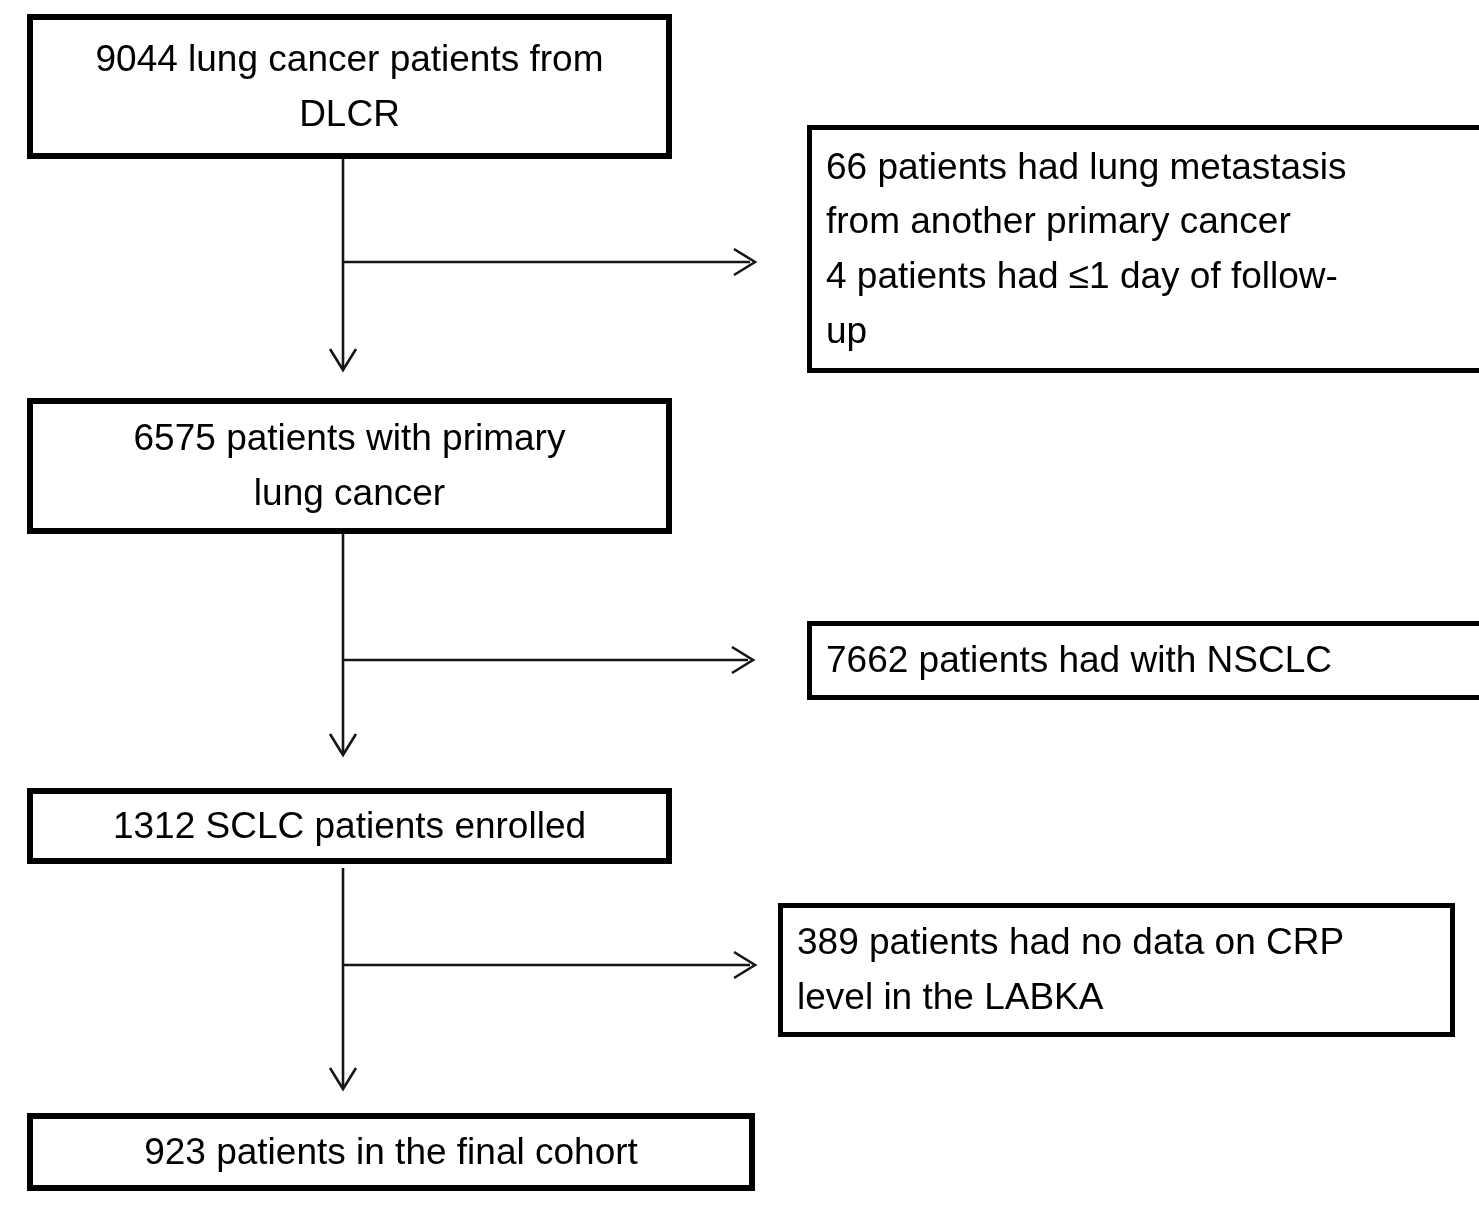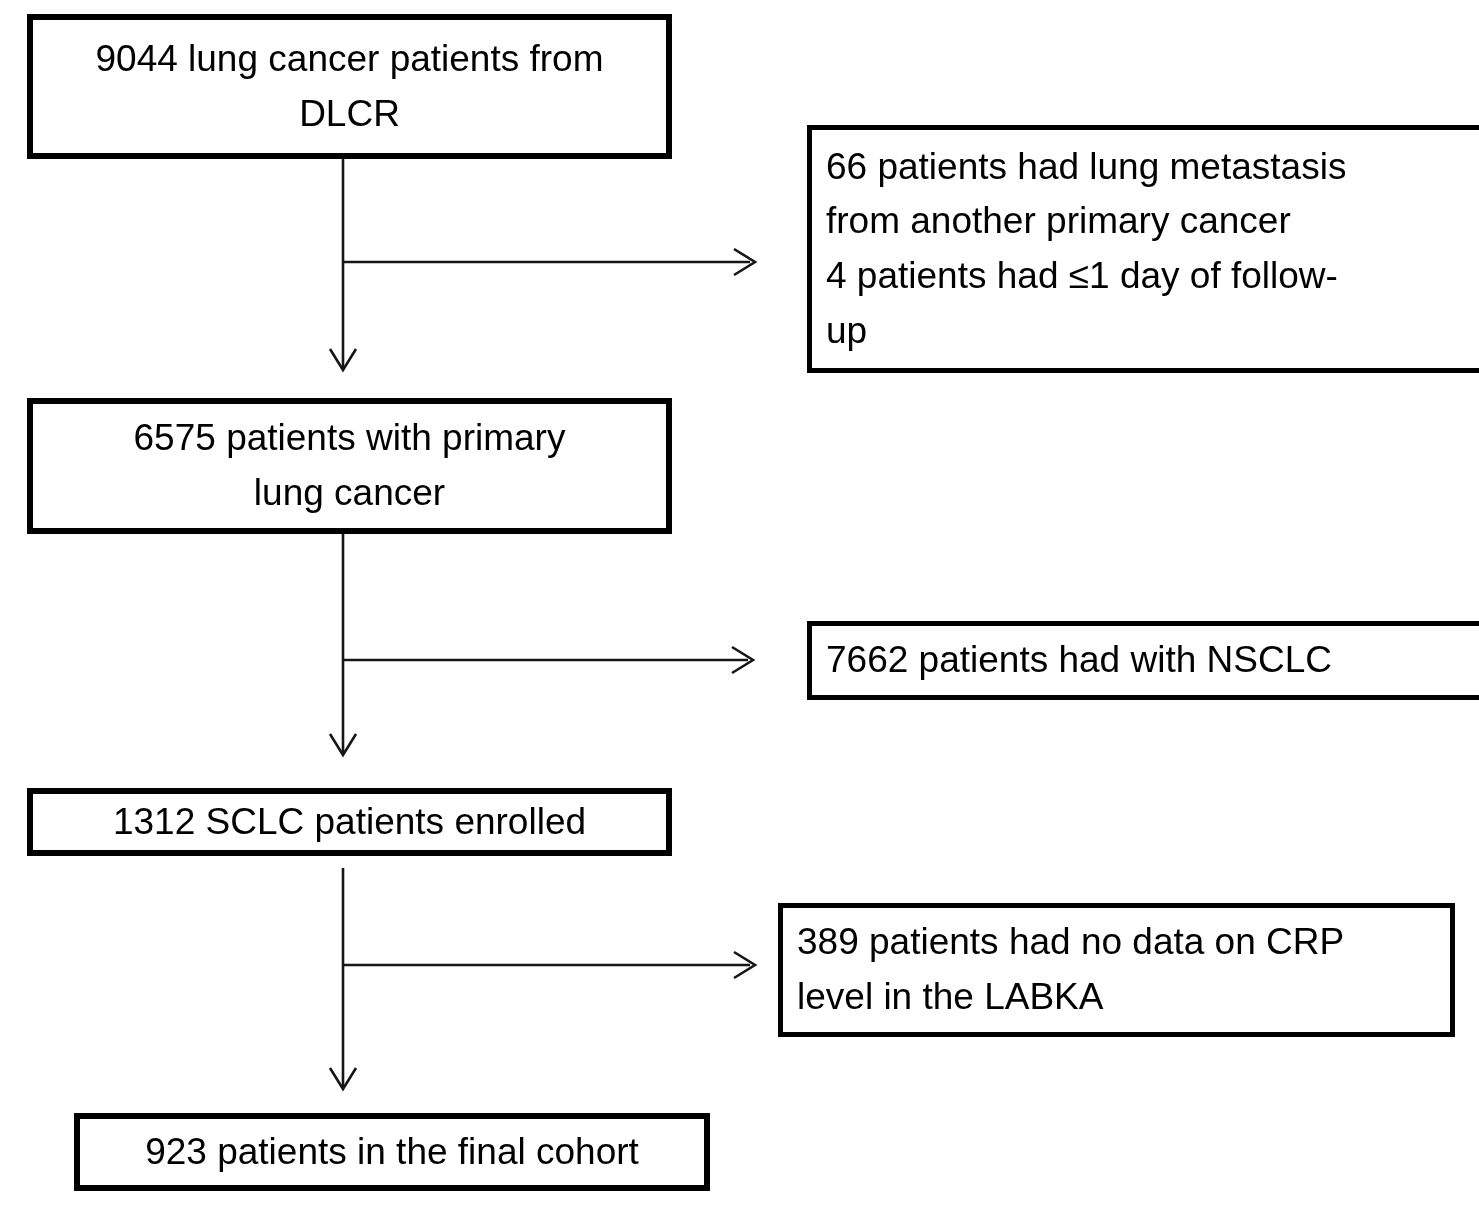--- a/index.html
+++ b/index.html
@@ -45,22 +45,22 @@
   }
   .box.side {
     border-width: 5px;
     justify-content: flex-start;
     text-align: left;
     padding: 2px 14px;
     margin-left: 24px;
   }
   #box-dlcr        { left: 27px;  top: 14px;   width: 645px; height: 145px; }
   #box-primary     { left: 27px;  top: 398px;  width: 645px; height: 136px; }
-  #box-sclc        { left: 27px;  top: 788px;  width: 645px; height: 68px;  }
-  #box-final       { left: 27px;  top: 1113px; width: 636px; height: 78px; margin-left: 47px;  }
+  #box-sclc        { left: 27px;  top: 788px;  width: 645px; height: 76px;  }
+  #box-final       { left: 27px;  top: 1113px; width: 728px; height: 78px;  }
   #excl-metastasis { left: 783px; top: 125px;  width: 677px; height: 248px; }
   #excl-nsclc      { left: 783px; top: 621px;  width: 677px; height: 79px;  }
   #excl-crp        { left: 754px; top: 903px;  width: 677px; height: 134px; }
 </style>
 </head>
 <body>
 
 <div id="canvas">
 
   <svg class="connectors" viewBox="0 0 1479 1207" xmlns="http://www.w3.org/2000/svg">

